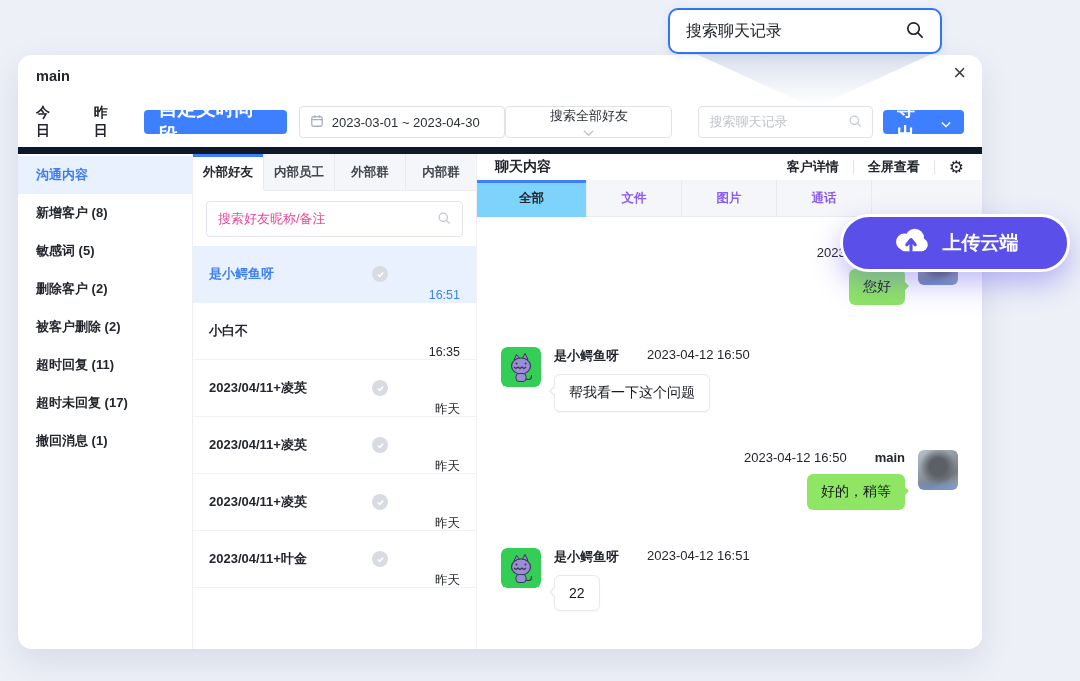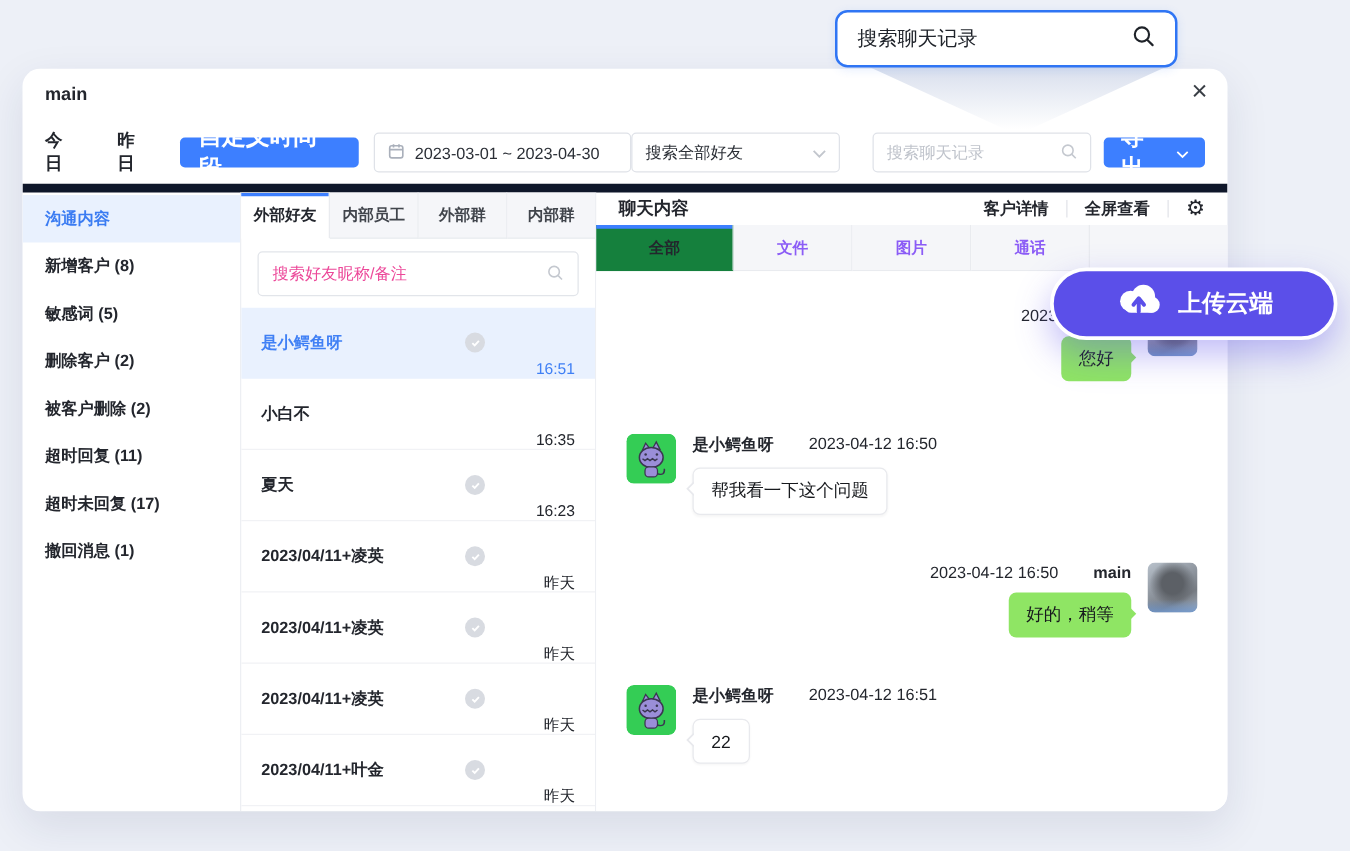--- a/index.html
+++ b/index.html
@@ -17,21 +17,21 @@
   .win-title { position:absolute; left:18px; top:13px; font-size:14.5px; font-weight:bold; }
   .win-close { position:absolute; right:16px; top:4px; font-size:22px; color:#3a3f46; line-height:28px; cursor:default; }
 
   .toolbar { position:absolute; left:0; top:42px; width:100%; height:50px; display:flex; align-items:center; padding:0 18px; }
   .tb-link { font-size:14px; font-weight:600; color:#23262d; }
   .tb-today { margin-right:30px; } .tb-yest { margin-right:22px; }
   .btn-blue { height:24px; background:#3d7fff; color:#ffffff; border-radius:4px; display:flex; align-items:center; justify-content:center; font-size:19px; font-weight:600; }
   .btn-custom { padding:0 15px; margin-right:12px; }
   .date-input { height:32px; width:208px; border:1px solid #dfe2e8; border-radius:4px; display:flex; align-items:center; gap:8px; padding:0 10px; font-size:13px; color:#2b2f36; }
   .tb-spacer { flex:1; }
-  .select-box { height:32px; width:168px; border:1px solid #dfe2e8; border-radius:4px; display:flex; align-items:center; justify-content:space-between; padding:0 10px; font-size:13px; color:#2b2f36; margin-right:26px; }
+  .select-box { height:32px; width:168px; border:1px solid #dfe2e8; border-radius:4px; display:flex; align-items:center; justify-content:space-between; padding:0 10px; font-size:13px; color:#2b2f36; margin-right:26px;flex-direction:column; }
   .tb-search { height:32px; width:176px; border:1px solid #dfe2e8; border-radius:4px; display:flex; align-items:center; justify-content:space-between; padding:0 10px; font-size:13px; color:#bfc3cb; margin-right:10px; }
   .btn-export { padding:0 13px; gap:7px; }
 
   .content { position:absolute; left:0; top:92px; right:0; bottom:0; display:flex; border-top:7px solid #0f172a; }
 
   
   .sidebar { width:174px; padding-top:2px; }
   .side-item { height:38px; line-height:38px; padding-left:18px; font-size:13px; font-weight:700; color:#23262d; }
   .side-item.active { background:#e9f1fe; color:#3b7cf2; }
 
@@ -54,21 +54,21 @@
 
   
   .rightcol { flex:1; display:flex; flex-direction:column; }
   .r-head { height:37px; display:flex; align-items:center; padding:0 18px; }
   .r-title { font-size:14px; font-weight:700; flex:1; }
   .r-link { font-size:13px; font-weight:600; color:#23262d; }
   .r-sep { width:1px; height:14px; background:#e2e4e9; margin:0 14px; }
   .gear { font-size:17px; color:#23262d; }
   .rtabs { display:flex; height:37px; flex:none; }
   .rtab { display:flex; align-items:center; justify-content:center; font-size:12.5px; font-weight:700; color:#8b5cf6; background:#f5f6f9; border-bottom:1px solid #e9ebef; border-right:1px solid #e9ebef; }
-  .rtab.active { background:#15803d; border-bottom-color:transparent; box-shadow:inset 0 3px 0 0 #3d7fff; color:#23262d; }
+  .rtab.active { background:#7dd3fc; border-bottom-color:transparent; box-shadow:inset 0 3px 0 0 #3d7fff; color:#23262d; }
   .rtab.w1 { width:110px; } .rtab.w2 { width:95px; }
   .rtab.filler { flex:1; border-right:none; }
 
   .chat { flex:1; background:#fff; padding:16px 24px 0; }
   .msg { display:flex; margin-bottom:38px; }
   .msg.left { justify-content:flex-start; gap:13px; }
   .msg.right { justify-content:flex-end; gap:13px; }
   .m-col { display:flex; flex-direction:column; }
   .msg.right .m-col { align-items:flex-end; }
   .m-meta { font-size:13px; color:#23262d; margin-bottom:9px; display:flex; gap:28px; }
@@ -178,29 +178,20 @@
                 </svg>
               </span>
             <span class="time">16:51</span>
           </div>
           <div class="mrow">
             <span class="name">小白不</span>
             <span class="chk hidden"></span>
             <span class="time">16:35</span>
           </div>
           <div class="mrow">
-            <span class="name">夏天</span>
-            <span class="chk">
-                <svg width="9" height="9" viewBox="0 0 12 12">
-                  <path d="M2.5 6 L5 8.5 L9.5 3.5" stroke="#fff" stroke-width="2" fill="none"></path>
-                </svg>
-              </span>
-            <span class="time">16:23</span>
-          </div>
-          <div class="mrow">
             <span class="name">2023/04/11+凌英</span>
             <span class="chk">
                 <svg width="9" height="9" viewBox="0 0 12 12">
                   <path d="M2.5 6 L5 8.5 L9.5 3.5" stroke="#fff" stroke-width="2" fill="none"></path>
                 </svg>
               </span>
             <span class="time">昨天</span>
           </div>
           <div class="mrow">
             <span class="name">2023/04/11+凌英</span>

